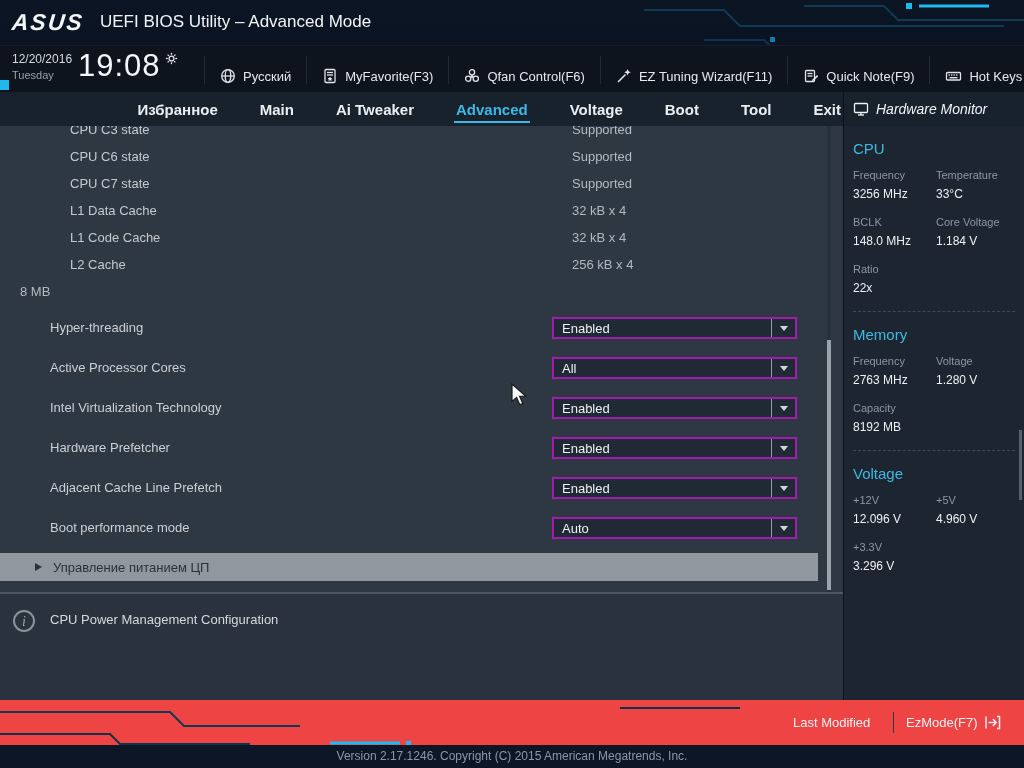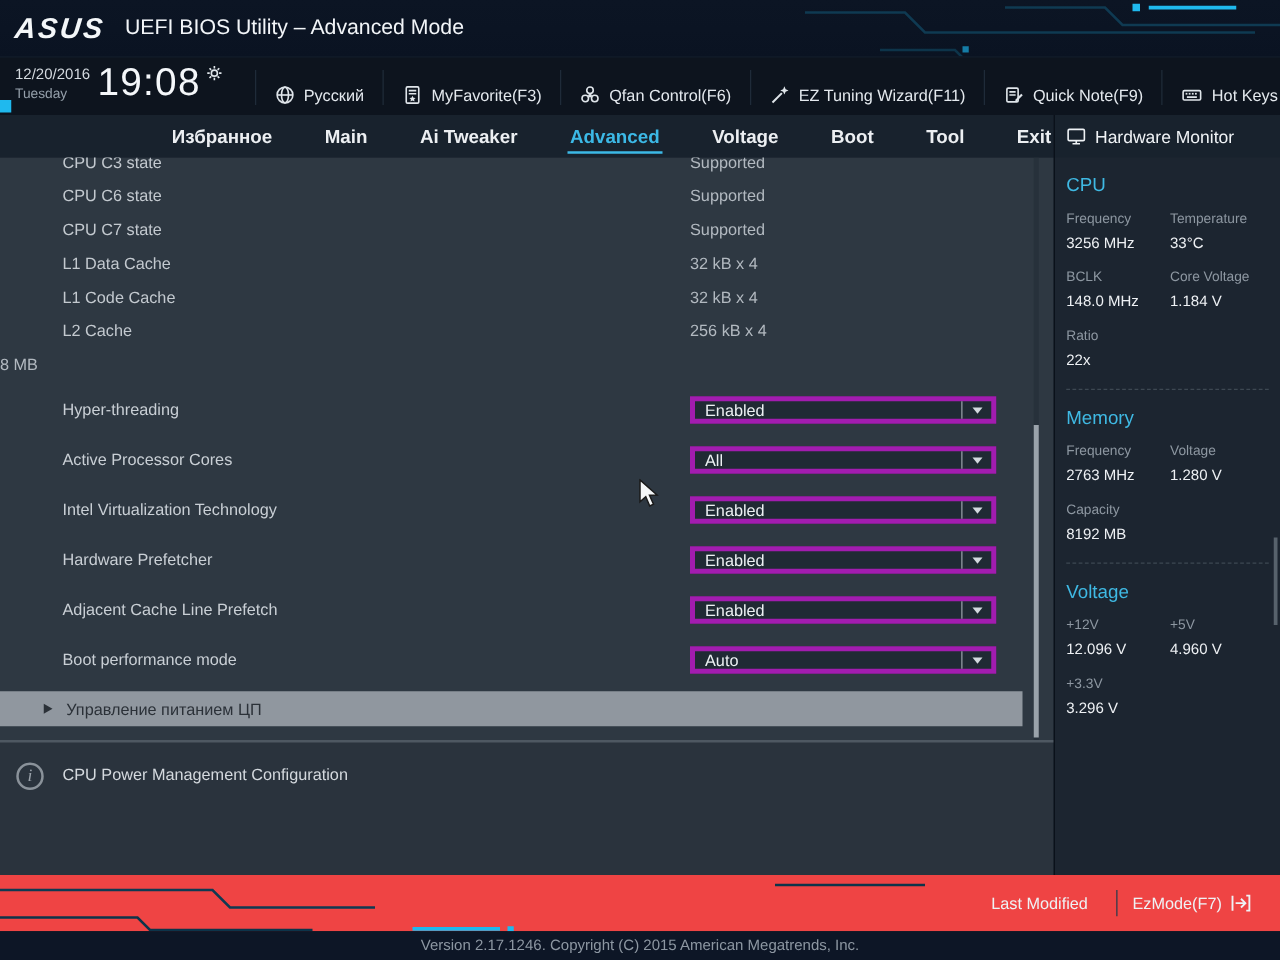--- a/index.html
+++ b/index.html
@@ -30,46 +30,46 @@
   
   .edge-accent { position:absolute; left:0; top:80px; width:9px; height:10px; background:#1fb9ee; }
 
   
   .nav { position:absolute; top:92px; left:0; width:843px; height:34px; background:#18222d; display:flex; align-items:center; padding-left:44px; gap:38px;justify-content:flex-end; }
   .tab { font-size:15px; font-weight:700; color:#eceff2; padding:6px 2px 5px; cursor:pointer; white-space:nowrap; }
   .tab.active { color:#3cb9e6; border-bottom:2px solid #3cb9e6; padding-bottom:3px; }
 
   
   .content { position:absolute; top:126px; left:0; width:843px; height:466px; background:#2e3842; overflow:hidden; }
-  .info-rows { margin-top:-10px; }
+  .info-rows { margin-top:-10px;margin-left:20px; }
   .info-row { height:27px; display:flex; align-items:center; }
   .s-label { margin-left:50px; width:502px; font-size:13px; color:#c3c9cf; }
   .s-value { font-size:13px; color:#b2b9c0; }
   .dd-rows { position:absolute; top:182px; left:0; right:0; }
   .dd-row { height:40px; position:relative; }
   .dd-row .s-label { position:absolute; left:50px; top:12px; margin:0; width:auto; color:#c9cfd5; }
-  .dropdown { position:absolute; left:552px; top:9px; width:245px; height:22px; background:#202a34; border:4px solid #a21caf; display:flex; align-items:center; cursor:pointer; }
+  .dropdown { position:absolute; left:552px; top:9px; width:245px; height:22px; background:#202a34; border:2px solid #a21caf; display:flex; align-items:center; cursor:pointer; }
   .dd-value { flex:1; font-size:13px; color:#edf1f4; padding-left:8px; }
   .dd-btn { width:24px; height:100%; border-left:1px solid #969ea6; display:flex; align-items:center; justify-content:center; }
   .dd-arrow { width:0; height:0; border-left:4px solid transparent; border-right:4px solid transparent; border-top:5px solid #d3d9de; }
   .submenu-row { position:absolute; top:427px; left:0; width:818px; height:28px; background:#90979f; display:flex; align-items:center; cursor:pointer; }
   .submenu-arrow { margin-left:35px; width:0; height:0; border-top:4px solid transparent; border-bottom:4px solid transparent; border-left:7px solid #2b3138; }
   .submenu-label { margin-left:11px; font-size:13px; color:#2b3138; }
   .scroll-track { position:absolute; left:827px; top:0; width:4px; height:466px; background:#27313b; }
   .scroll-thumb { position:absolute; left:827px; top:214px; width:4px; height:250px; background:#9aa3ab; cursor:pointer; }
 
   
   .help { position:absolute; top:592px; left:0; width:843px; height:108px; background:#2a333d; border-top:2px solid #4e5862; }
   .info-circle { position:absolute; left:13px; top:16px; width:22px; height:22px; border:2px solid #8a929a; border-radius:50%; color:#9aa2aa; font-family:"Liberation Serif","DejaVu Serif",serif; font-style:italic; font-size:14px; text-align:center; line-height:19px; }
   .help-text { position:absolute; left:50px; top:18px; font-size:13px; color:#d4d9de; }
 
   
   .sidebar { position:absolute; top:92px; right:0; width:181px; height:608px; background:#1c2530; border-left:1px solid #0a111a; }
   .hw-header { height:34px; display:flex; align-items:center; gap:7px; padding-left:9px; background:#18222d; }
-  .hw-title { font-size:14px; color:#f0f3f6; font-weight:400; }
+  .hw-title { font-size:14px; color:#f0f3f6; font-weight:400;font-style:italic; }
   .hw-section { padding:0 9px; }
   .hw-section-title { font-size:15px; color:#3fb9e3; margin:14px 0 12px; font-weight:400; }
   .hw-grid { display:grid; grid-template-columns:83px auto; row-gap:15px; }
   .stat-label { font-size:11px; color:#8d97a1; }
   .stat-value { font-size:12px; color:#eef1f4; margin-top:6px; }
   .hw-sep { border:none; border-top:1px dashed #3d4852; margin:16px 9px 0; }
   .side-scroll { position:absolute; right:2px; top:338px; width:3px; height:70px; background:#57626c; }
 
   
   .footer { position:absolute; top:700px; left:0; width:1024px; height:45px; background:#ef4444; }

